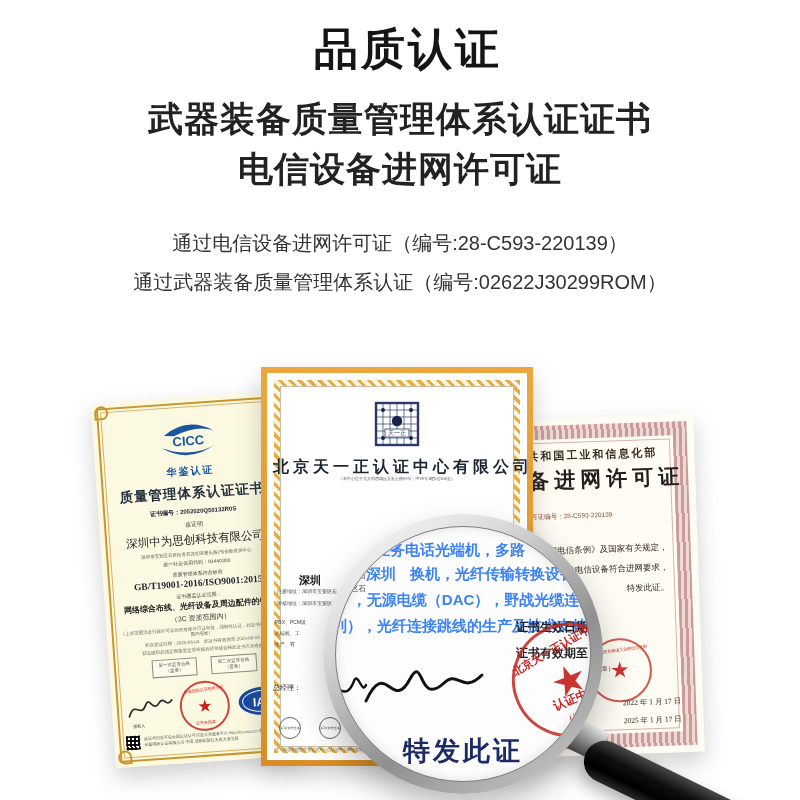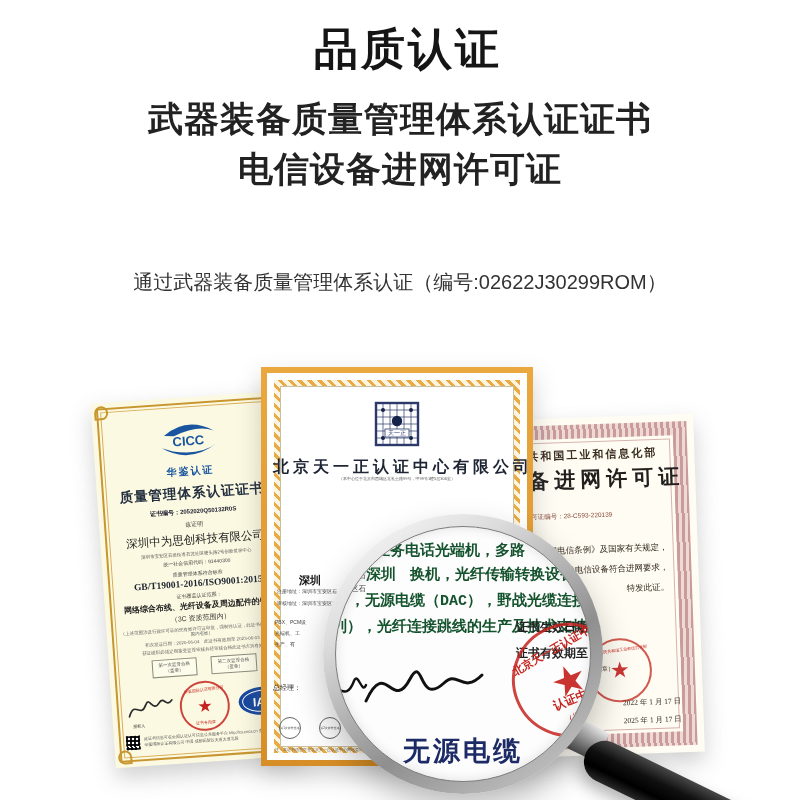--- a/index.html
+++ b/index.html
@@ -96,22 +96,22 @@
   .cr-seal-label{position:absolute;left:120px;top:248px;width:130px;font-size:6px;color:#5d4538;}
   .cr-date{position:absolute;right:22px;font-size:7.5px;color:#33281e;font-family:"Liberation Serif",serif;}
   .cr-date1{top:282px;} .cr-date2{top:300px;}
 
   
   .lens{position:absolute;left:323px;top:514px;width:280px;height:280px;border-radius:50%;z-index:10;
         background:linear-gradient(145deg,#ffffff 0%,#dcdcdc 28%,#8f8f8f 62%,#d2d2d2 100%);
         box-shadow:0 16px 32px rgba(0,0,0,.25);}
   .lens-inner{position:absolute;inset:12px;border-radius:50%;background:#fdfdfd;overflow:hidden;
               border:1px solid #7c7c7c;box-shadow:inset 0 0 12px rgba(0,0,0,.12);}
-  .mg-line{position:absolute;white-space:nowrap;color:#14532d;font-weight:600;
-           font-family:Liberation Mono, monospace;font-size:15px;}
+  .mg-line{position:absolute;white-space:nowrap;color:#3b82f6;font-weight:600;
+           font-family:Liberation Sans, sans-serif;font-size:15px;}
   .mg-l1{left:-6px;top:14px;}
   .mg-l2{left:30px;top:38px;}
   .mg-l2b{font-weight:800;margin-right:14px;}
   .mg-l3{left:-10px;top:64px;}
   .mg-l4{left:-4px;top:90px;}
   .mg-note{position:absolute;left:6px;top:122px;font-size:8.5px;color:#333;white-space:nowrap;
            font-family:"Liberation Serif",serif;}
   .mg-addr{position:absolute;left:-60px;font-size:7.5px;color:#444;white-space:nowrap;}
   .mg-a1{top:44px;} .mg-a2{top:57px;}
   .mg-date{position:absolute;left:180px;font-size:12px;color:#222;white-space:nowrap;font-weight:600;
@@ -135,20 +135,21 @@
           transform:rotate(26deg);transform-origin:10px 21px;box-shadow:0 8px 16px rgba(0,0,0,.3);}
 </style>
 </head>
 <body>
 
 <div class="stage">
 
   <div class="ctr page-title">品质认证</div>
   <div class="ctr sub sub1">武器装备质量管理体系认证证书</div>
   <div class="ctr sub sub2">电信设备进网许可证</div>
+  <div class="ctr dline d1">通过电信设备进网许可证（编号:28-C593-220139）</div>
   <div class="ctr dline d2">通过武器装备质量管理体系认证（编号:02622J30299ROM）</div>
 
   <div class="cert cl">
     <div class="cl-frame"></div>
     <div class="cl-frame2"></div>
     <div class="cl-fl tl"></div>
     <div class="cl-fl bl"></div>
     <div class="cl-fl tr"></div>
     <div class="cl-fl br"></div>
     <div class="cl-content">
@@ -289,17 +290,17 @@
         <svg width="46" height="46" viewBox="0 0 46 46">
           <path d="M6,36 C14,8 22,42 32,16 C36,6 40,30 44,20" stroke="#111" stroke-width="2.4" fill="none" stroke-linecap="round"></path>
         </svg>
       </div>
       <div class="seal mg-seal">
         <span class="seal-arc arc-top">北京天一正认证中心</span>
         <span class="seal-star">★</span>
         <span class="seal-arc arc-mid">认证中心</span>
         <span class="seal-arc arc-bot">（监督）</span>
       </div>
-      <div class="mg-brand">无源电缆</div>
+      <div class="mg-brand">特发此证</div>
     </div>
   </div>
 
 </div>
 
 </body></html>

